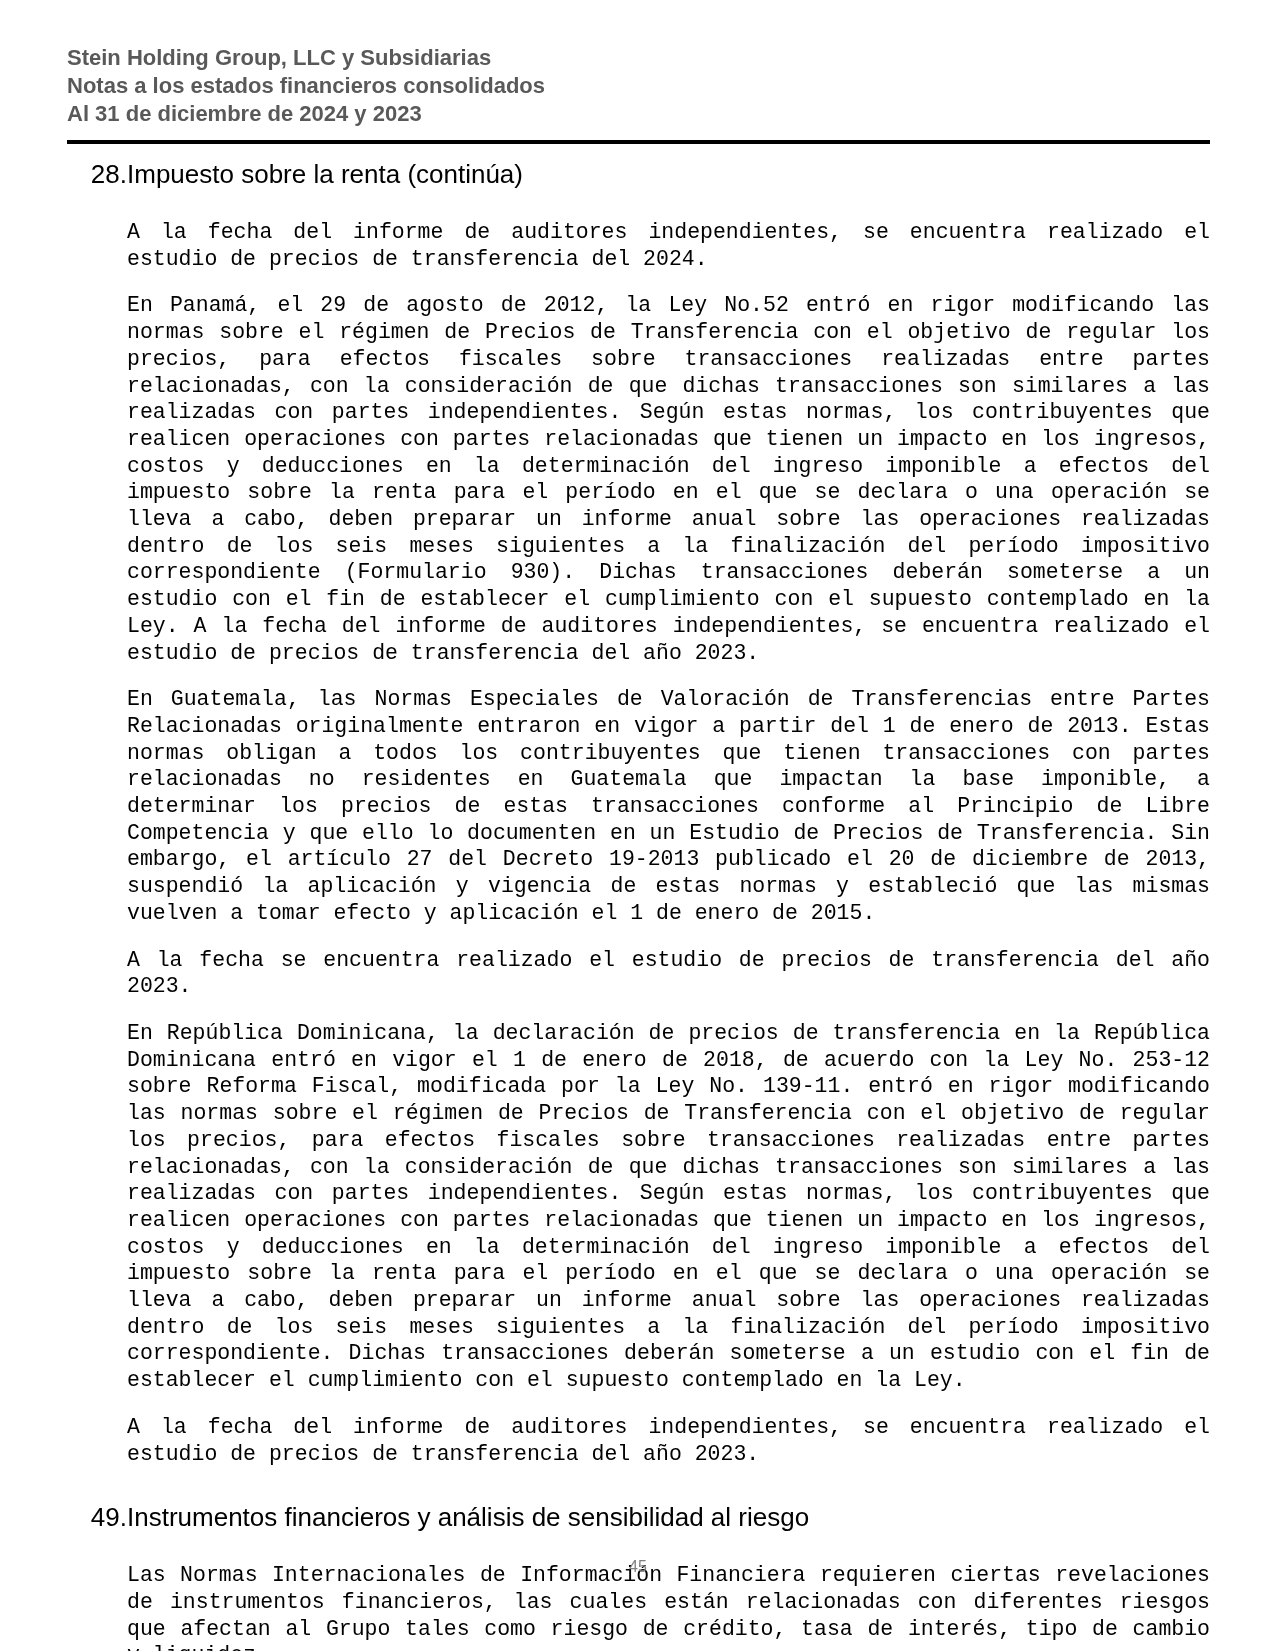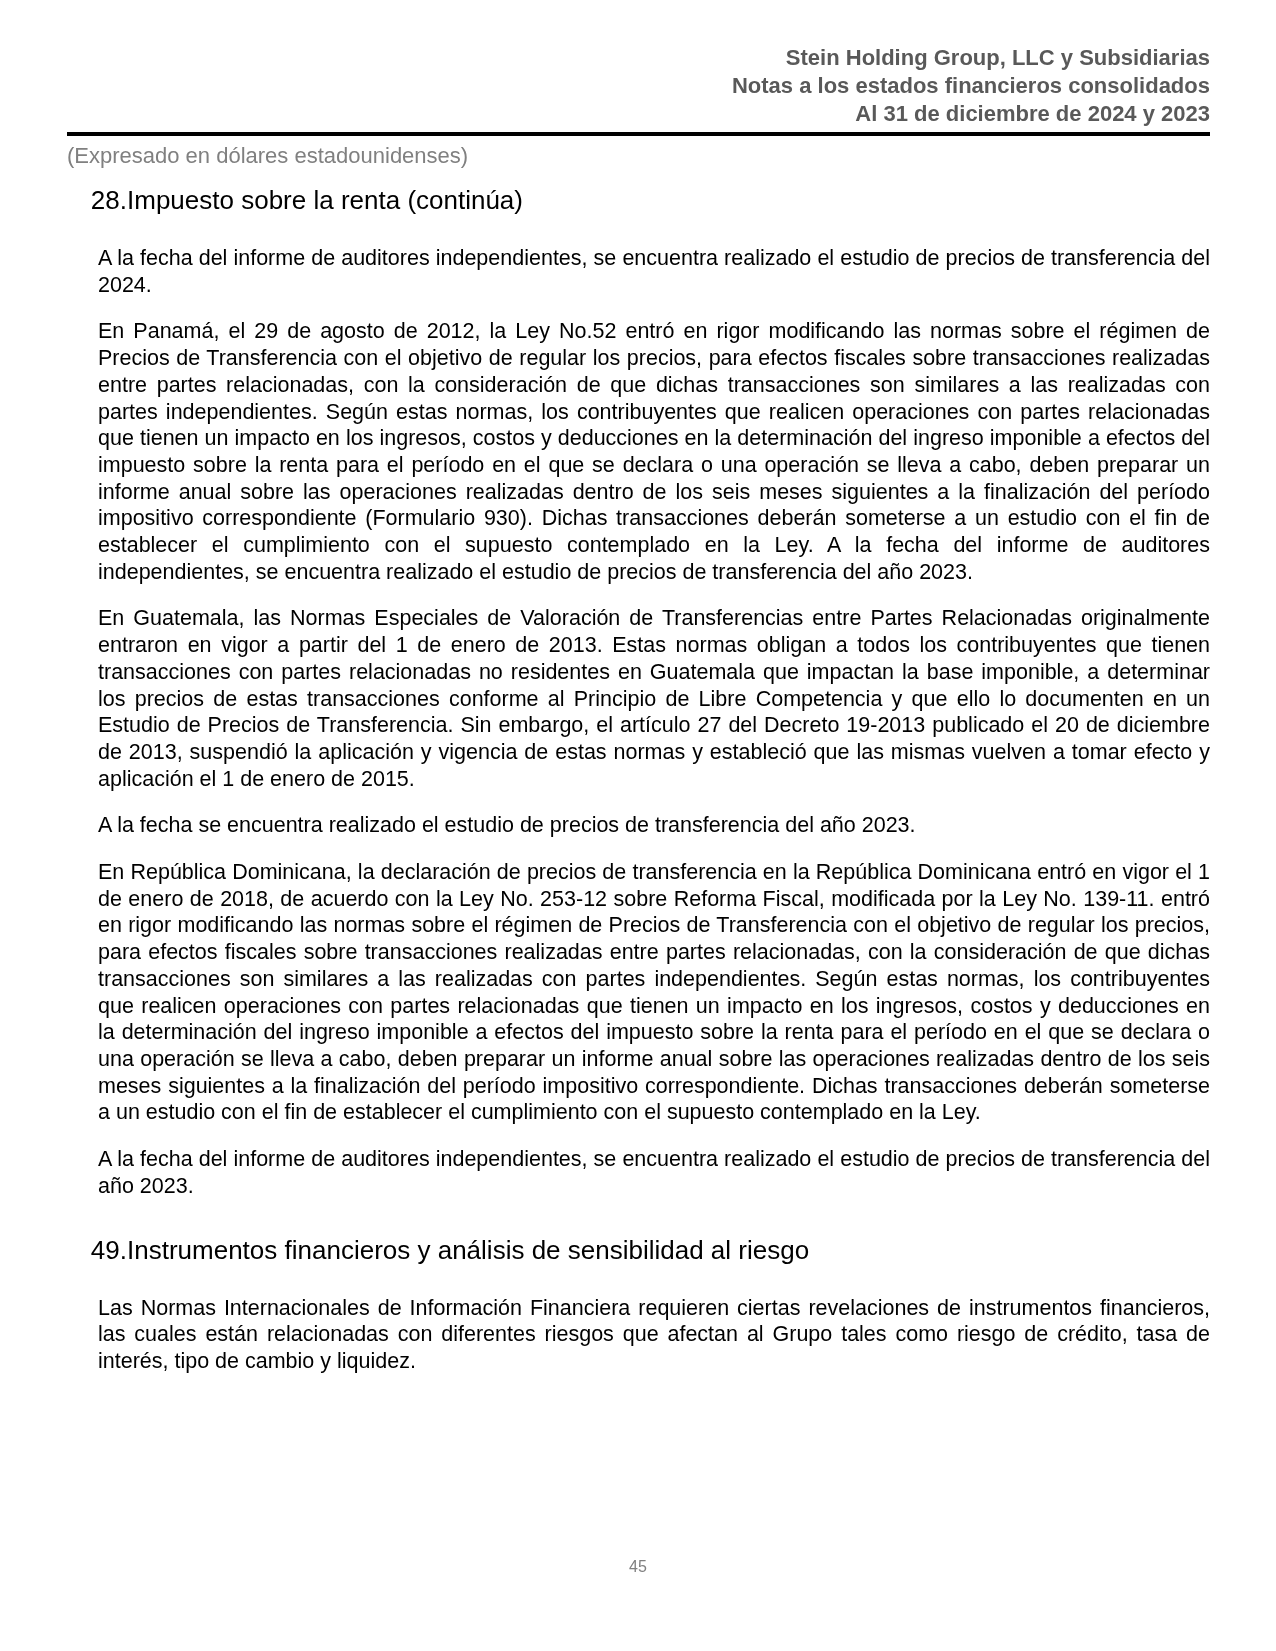--- a/index.html
+++ b/index.html
@@ -19,22 +19,21 @@
     font-family:"Liberation Sans", sans-serif;
     padding:44px 66px 0 67px;
     overflow:hidden;
   }
   .doc-header{
     font-size:22px;
     line-height:28px;
     font-weight:bold;
     color:var(--header-color);
     border-bottom:4px solid var(--rule-color);
-    padding-bottom:4px;
-    text-align:right;
+    padding-bottom:12px;
   }
   .currency-note{
     font-size:22px;
     line-height:28px;
     color:var(--note-color);
     margin-top:6px;
   }
   .section-heading{
     display:flex;
     font-size:26px;
@@ -43,21 +42,22 @@
     color:var(--body-color);
     text-align:right;
   }
   .section-heading .sec-num{
     flex:0 0 60px;
     width:60px;
   }
   .heading-28{margin-top:16px;}
   .heading-29{margin-top:36px;}
   .section-body{
-    margin-left:31px;
+    margin-left:60px;
+    font-family:Liberation Mono, monospace;
   }
   .para{
     font-size:21.5px;
     line-height:26.7px;
     color:var(--body-color);
     text-align:justify;
     margin:20px 0 0 0;
   }
   .section-body .para:first-child{
     margin-top:31px;
@@ -76,21 +76,20 @@
 <body>
 
 <div class="page">
 
   <div class="doc-header">
     <div>Stein Holding Group, LLC y Subsidiarias</div>
     <div>Notas a los estados financieros consolidados</div>
     <div>Al 31 de diciembre de 2024 y 2023</div>
   </div>
 
-  <div class="currency-note">(Expresado en dólares estadounidenses)</div>
 
   <div>
     <div class="section-heading heading-28">
       <span class="sec-num">28.</span>
       <span>Impuesto sobre la renta (continúa)</span>
     </div>
     <div class="section-body">
       <p class="para">A la fecha del informe de auditores independientes, se encuentra realizado el estudio de precios de transferencia del 2024.</p>
       <p class="para">En Panamá, el 29 de agosto de 2012, la Ley No.52 entró en rigor modificando las normas sobre el régimen de Precios de Transferencia con el objetivo de regular los precios, para efectos fiscales sobre transacciones realizadas entre partes relacionadas, con la consideración de que dichas transacciones son similares a las realizadas con partes independientes.  Según estas normas, los contribuyentes que realicen operaciones con partes relacionadas que tienen un impacto en los ingresos, costos y deducciones en la determinación del ingreso imponible a efectos del impuesto sobre la renta para el período en el que se declara o una operación se lleva a cabo, deben preparar un informe anual sobre las operaciones realizadas dentro de los seis meses siguientes a la finalización del período impositivo correspondiente (Formulario 930).  Dichas transacciones deberán someterse a un estudio con el fin de establecer el cumplimiento con el supuesto contemplado en la Ley. A la fecha del informe de auditores independientes, se encuentra realizado el estudio de precios de transferencia del año 2023.</p>
       <p class="para">En Guatemala, las Normas Especiales de Valoración de Transferencias entre Partes Relacionadas originalmente entraron en vigor a partir del 1 de enero de 2013. Estas normas obligan a todos los contribuyentes que tienen transacciones con partes relacionadas no residentes en Guatemala que impactan la base imponible, a determinar los precios de estas transacciones conforme al Principio de Libre Competencia y que ello lo documenten en un Estudio de Precios de Transferencia. Sin embargo, el artículo 27 del Decreto 19-2013 publicado el 20 de diciembre de 2013, suspendió la aplicación y vigencia de estas normas y estableció que las mismas vuelven a tomar efecto y aplicación el 1 de enero de 2015.</p>

